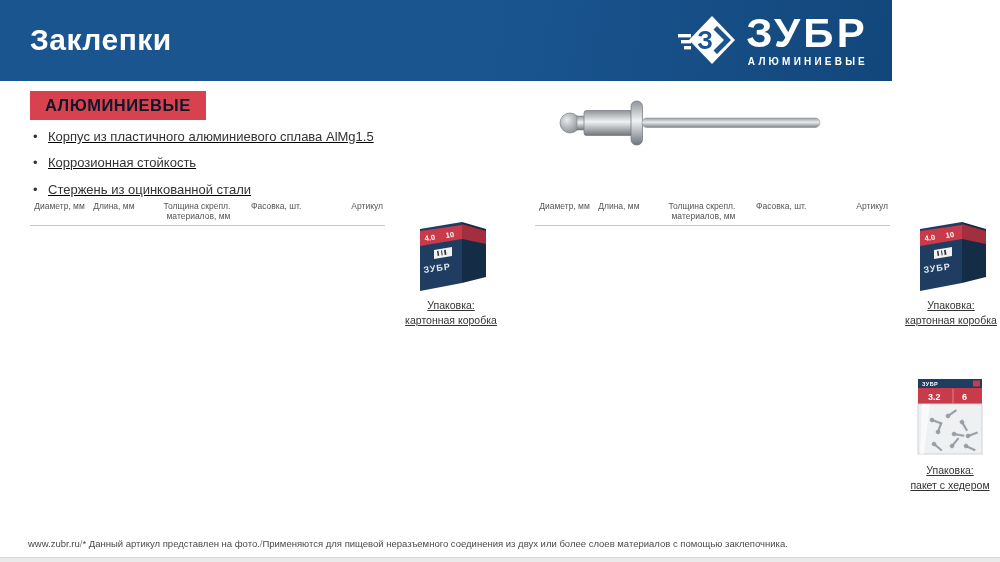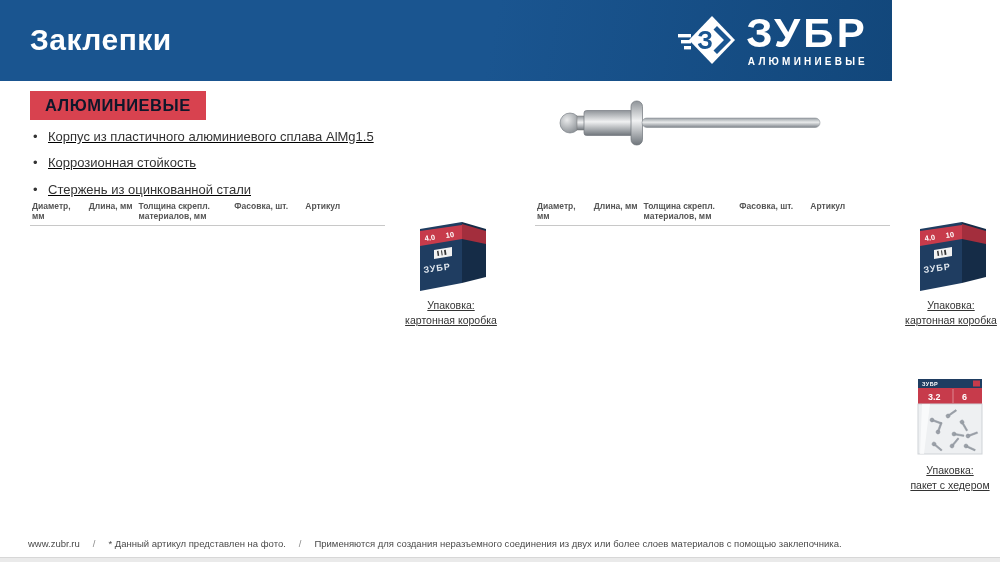--- a/index.html
+++ b/index.html
@@ -36,33 +36,33 @@
   
   .rivet-figure{position:absolute;left:556px;top:90px;width:280px;height:64px;}
   .usage-note{position:absolute;left:563px;top:158px;width:402px;font-size:10.5px;line-height:1.5;color:#3c3c3c;}
 
   
   table.spec{position:absolute;width:355px;border-collapse:collapse;table-layout:fixed;border-bottom:1px solid var(--table-line);}
   #left-table{left:30px;top:200px;}
   .right-tables{position:absolute;left:535px;top:200px;width:355px;}
   .right-tables table.spec{position:static;width:355px;}
   .right-tables table.second{margin-top:13px;}
-  table.spec th{font-size:8.5px;font-weight:bold;color:#555;text-align:left;vertical-align:top;
+  table.spec th{font-size:8.5px;font-weight:normal;color:#555;text-align:right;vertical-align:top;
     padding:1px 2px 4px;line-height:1.2;border-bottom:1px solid var(--table-line);}
 
   
   .figure{position:absolute;text-align:center;}
   #fig-box-left{left:398px;top:213px;width:106px;}
   #fig-box-right{left:898px;top:213px;width:106px;}
   #fig-bag-right{left:897px;top:376px;width:106px;}
   .figure svg{display:block;margin:0 auto;}
   .caption{font-size:10.5px;color:#333;line-height:1.45;margin-top:5px;text-decoration:underline;}
 
   
-  .footer{position:absolute;left:28px;top:538px;display:flex;gap:13px;font-size:9.5px;color:#4a4a4a;align-items:baseline;}
+  .footer{position:absolute;left:28px;top:538px;display:flex;gap:0;font-size:9.5px;color:#4a4a4a;align-items:baseline;}
   .footer .site{color:#4a4a4a;text-decoration:none;}
   .footer .sep{color:#888;}
   .footer-band{position:absolute;left:0;bottom:0;width:1000px;height:5px;background:#eaeaea;border-top:1px solid #d7d7d7;}
 </style>
 </head>
 <body>
 
 <div class="page">
 
   <div class="header">
@@ -261,17 +261,17 @@
       <div>Упаковка:</div>
       <div>пакет с хедером</div>
     </div>
   </div>
 
   <div class="footer">
     <a class="site" href="#">www.zubr.ru</a>
     <span class="sep">/</span>
     <span>* Данный артикул представлен на фото.</span>
     <span class="sep">/</span>
-    <span>Применяются для создания неразъемного соединения из двух или более слоев материалов с помощью заклепочника.</span>
+    <span>Применяются для пищевой неразъемного соединения из двух или более слоев материалов с помощью заклепочника.</span>
   </div>
   <div class="footer-band"></div>
 
 </div>
 
 </body></html>

